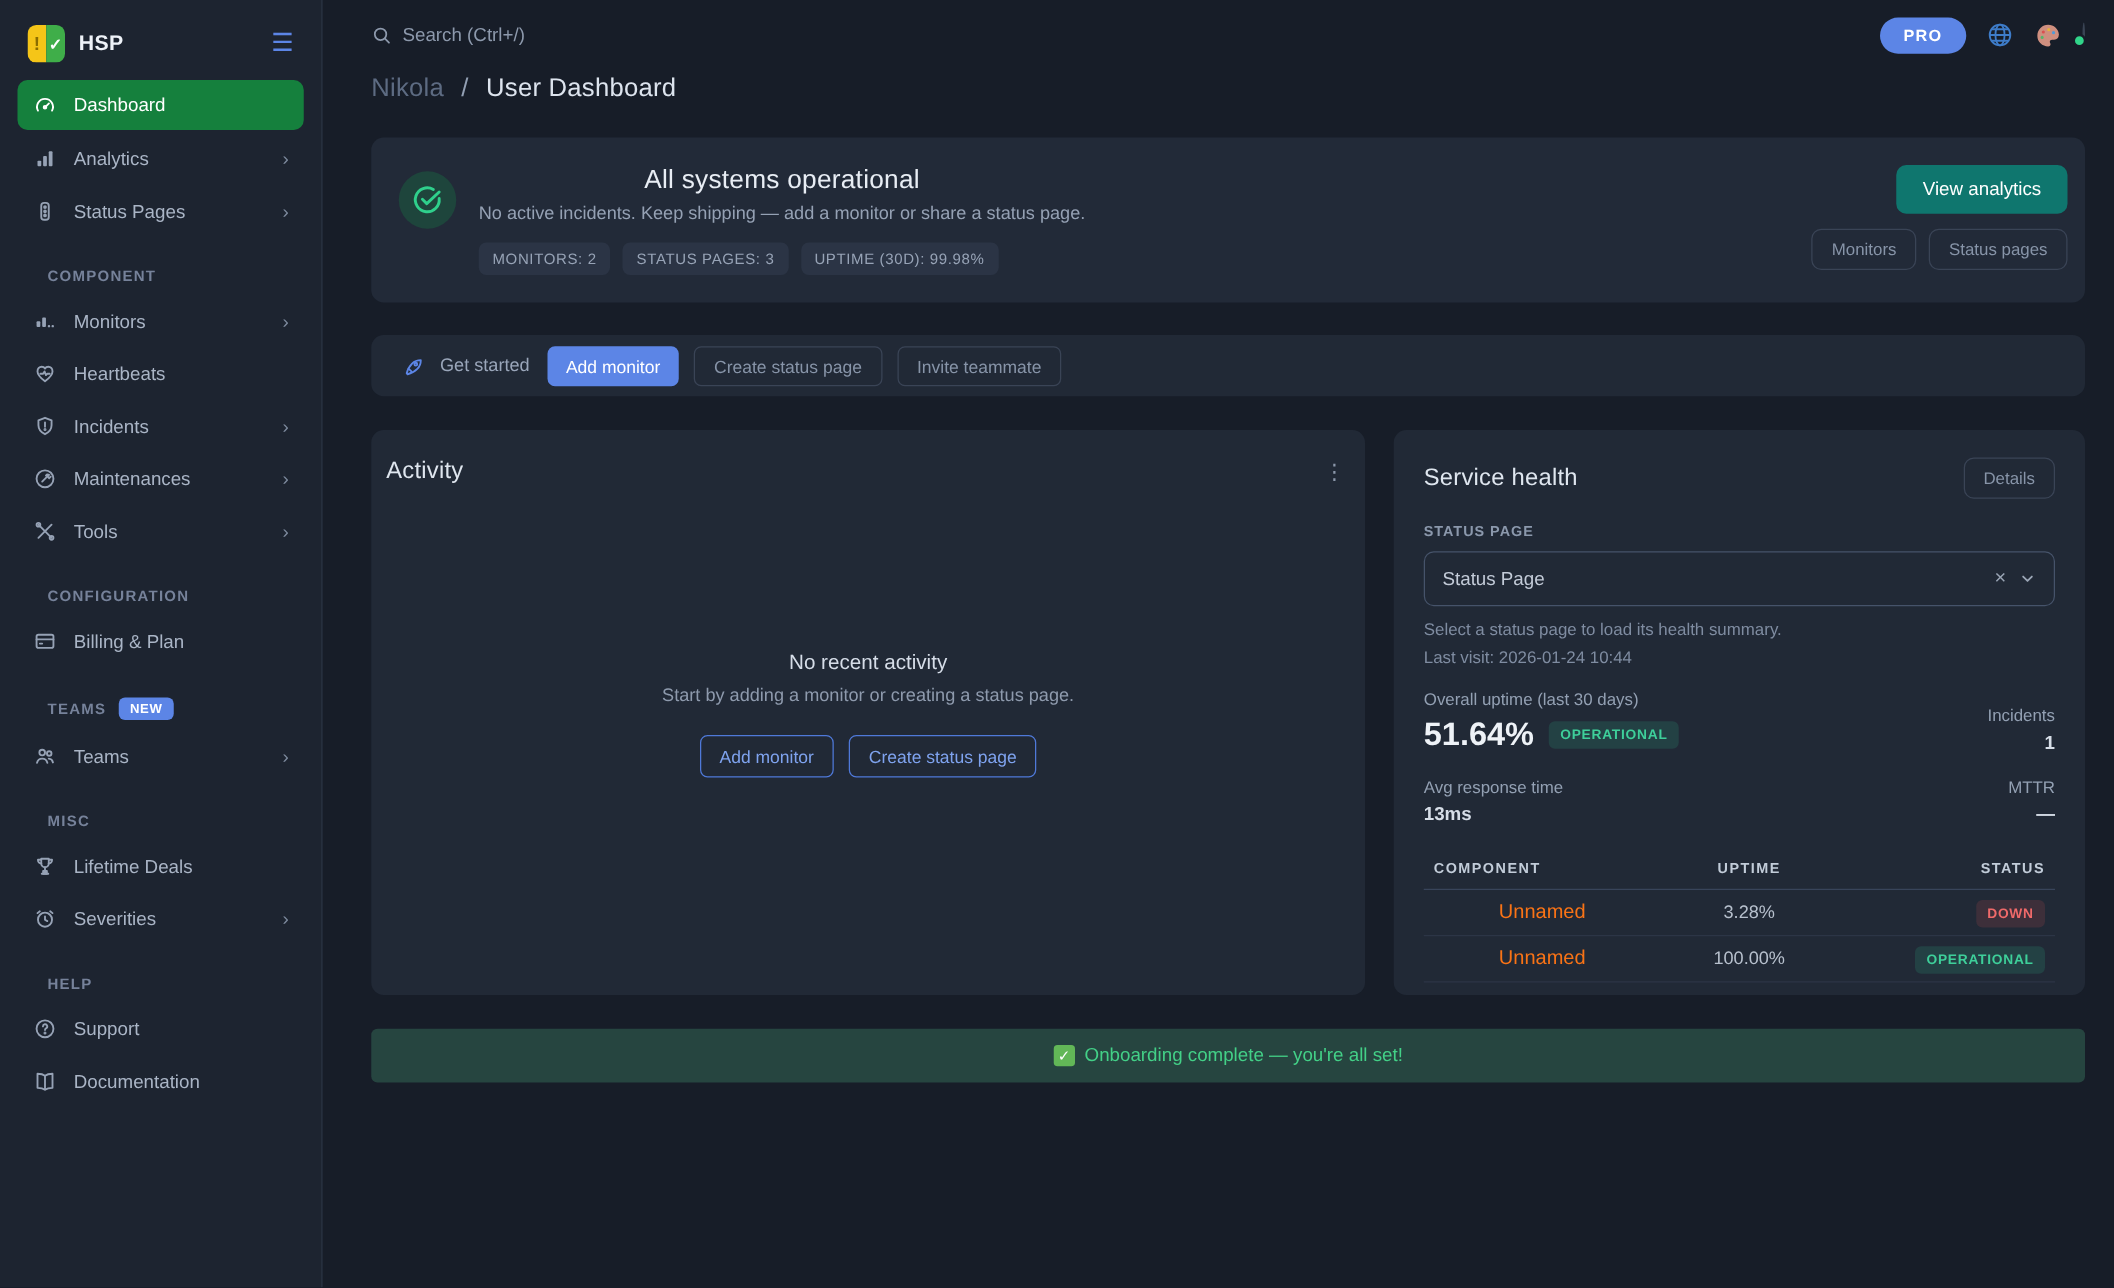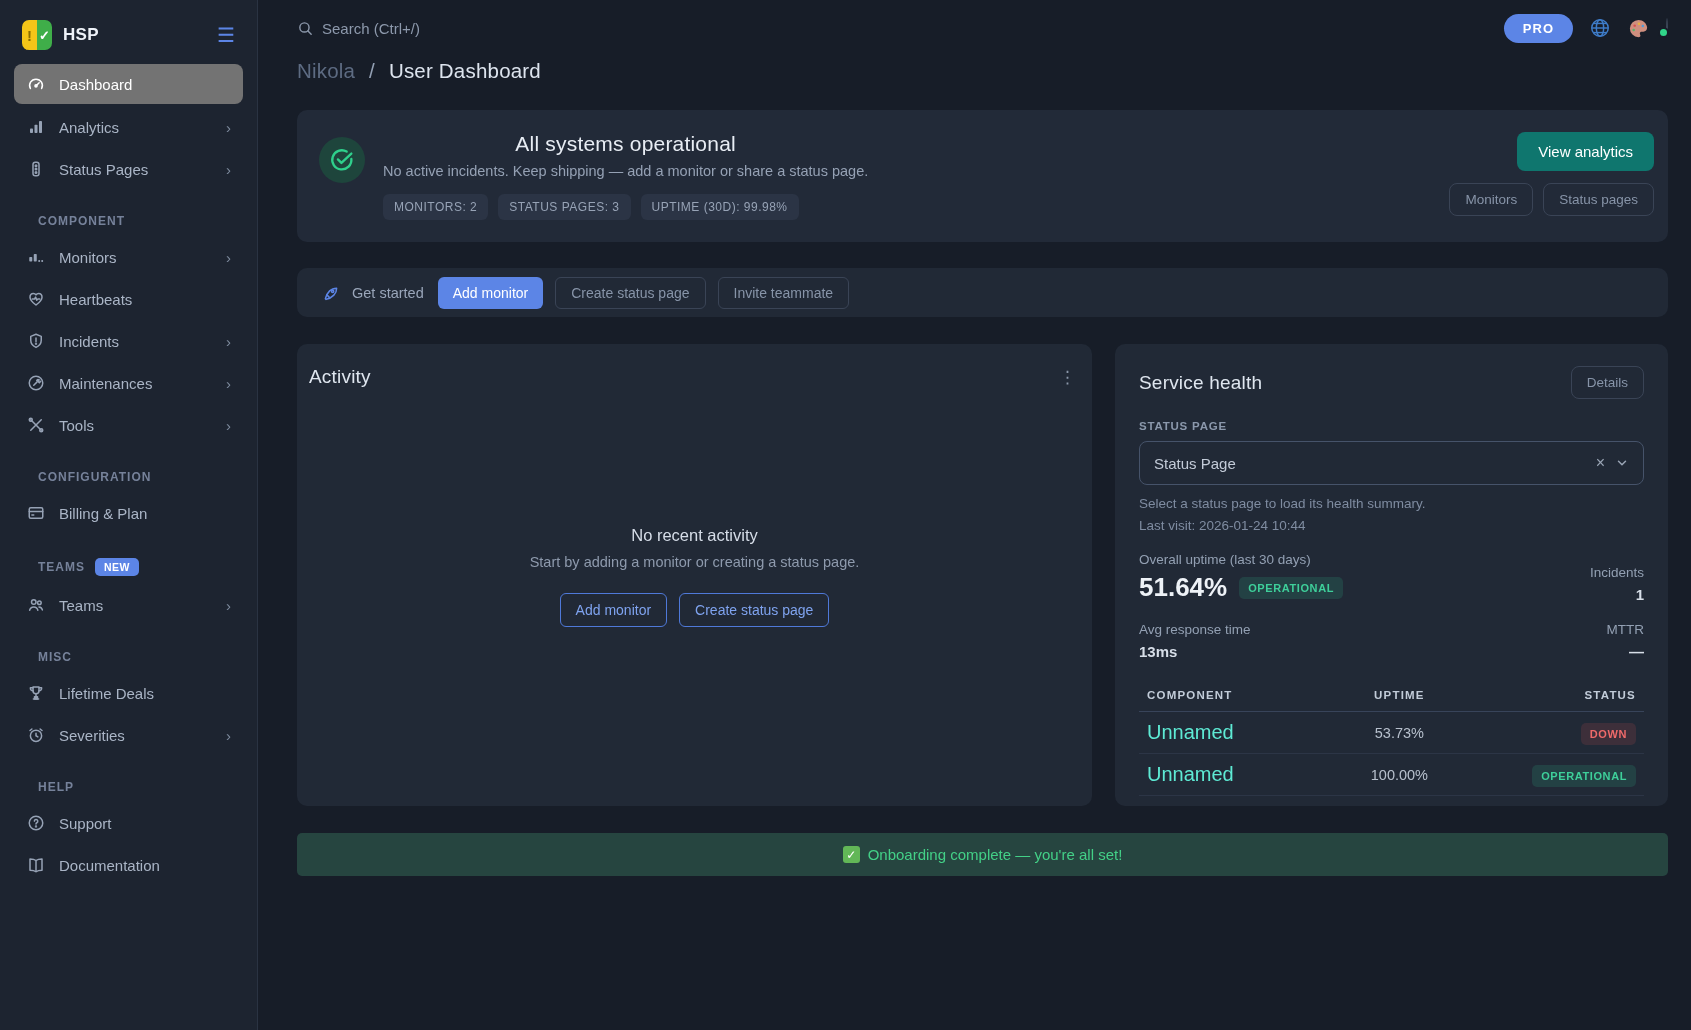--- a/index.html
+++ b/index.html
@@ -13,21 +13,21 @@
   .logo-left { width:15px; background:#f5c518; color:#8a6d00; font-weight:bold; font-size:15px; display:flex; align-items:center; justify-content:center; }
   .logo-right { width:15px; background:#3fae49; color:#fff; font-weight:bold; font-size:13px; display:flex; align-items:center; justify-content:center; }
   .logo-tail { position:absolute; left:2px; bottom:-3px; width:0; height:0; border-left:6px solid #f5c518; border-bottom:6px solid transparent; }
   .logo-text { color:#eef2f8; font-weight:bold; font-size:17px; margin-left:11px; letter-spacing:.3px; }
   .hamburger { margin-left:auto; color:#5c85e6; font-size:20px; cursor:pointer; line-height:1; }
 
   .nav { padding:0 14px; }
   .nav-item { display:flex; align-items:center; height:42px; padding:0 12px; border-radius:8px; color:#aab5c6; font-size:15px; cursor:pointer; }
   .nav-item .icn { width:19px; height:19px; margin-right:14px; color:#96a2b5; flex:none; display:flex; align-items:center; justify-content:center; }
   .nav-item .chev { margin-left:auto; color:#7d8a9d; }
-  .nav-item.active { background:#737373; color:#ffffff; height:40px; margin-bottom:2px; }
+  .nav-item.active { background:#15803d; color:#ffffff; height:40px; margin-bottom:2px; }
   .nav-item.active .icn, .nav-item.active .chev { color:#ffffff; }
   .section-label { display:flex; align-items:center; gap:10px; padding:24px 24px 8px 24px; color:#76829a; font-size:12px; letter-spacing:1px; font-weight:bold; }
   .new-badge { background:#5c85e6; color:#fff; font-size:10.5px; font-weight:bold; padding:3px 9px; border-radius:5px; letter-spacing:.5px; }
 
   
   .main { flex:1; padding:0 23px 0 39px; overflow:hidden; }
   .topbar { height:56px; display:flex; align-items:center; }
   .search { display:flex; align-items:center; gap:8px; color:#8d99ac; font-size:15px; cursor:text; }
   .top-right { margin-left:auto; display:flex; align-items:center; gap:16px; }
   .pro-pill { background:#5c85e6; color:#fff; font-weight:bold; font-size:13px; letter-spacing:1px; padding:7px 19px; border-radius:999px; cursor:pointer; }
@@ -89,21 +89,21 @@
   .stat-value-big { color:#eef2f7; font-size:26px; font-weight:bold; }
   .stat-value { color:#d7dee8; font-size:15px; font-weight:bold; margin-top:6px; }
   .stat-right { text-align:right; }
   .badge-green { background:rgba(52,211,153,.14); color:#3ecf9a; font-size:11px; font-weight:bold; letter-spacing:.6px; padding:5px 9px; border-radius:5px; }
   .badge-red { background:rgba(235,87,87,.14); color:#ef6a6a; font-size:11px; font-weight:bold; letter-spacing:.6px; padding:5px 9px; border-radius:5px; }
   .comp-table { margin-top:20px; }
   .t-row { display:grid; grid-template-columns:1.1fr 1fr 1fr; align-items:center; padding:9px 8px; border-bottom:1px solid #2c3546; }
   .t-head { color:#c2ccd9; font-size:11.5px; font-weight:bold; letter-spacing:1.2px; border-bottom:1px solid #38445a; padding-bottom:10px; }
   .t-cell-c { text-align:center; }
   .t-cell-r { text-align:right; }
-  .t-comp { color:#5eead4; font-size:20px; }
+  .t-comp { color:#f97316; font-size:16px;text-align:center; }
   .t-uptime { color:#b7c0cd; font-size:14.5px; text-align:center; }
 
   
   .banner { margin-top:27px; background:#264540; border-radius:5px; height:43px; display:flex; align-items:center; justify-content:center; gap:8px; }
   .banner-check { width:17px; height:17px; border-radius:3px; background:#62b757; color:#fff; font-size:12px; display:flex; align-items:center; justify-content:center; }
   .banner-text { color:#43d087; font-size:15px; }
 
   svg { display:block; }
 </style>
 </head>
@@ -462,21 +462,21 @@
         </div>
 
         <div class="comp-table">
           <div class="t-row t-head">
             <span>COMPONENT</span>
             <span class="t-cell-c">UPTIME</span>
             <span class="t-cell-r">STATUS</span>
           </div>
           <div class="t-row">
             <span class="t-comp">Unnamed</span>
-            <span class="t-uptime">53.73%</span>
+            <span class="t-uptime">3.28%</span>
             <span class="t-cell-r"><span class="badge-red">DOWN</span></span>
           </div>
           <div class="t-row">
             <span class="t-comp">Unnamed</span>
             <span class="t-uptime">100.00%</span>
             <span class="t-cell-r"><span class="badge-green">OPERATIONAL</span></span>
           </div>
         </div>
       </section>
     </div>

